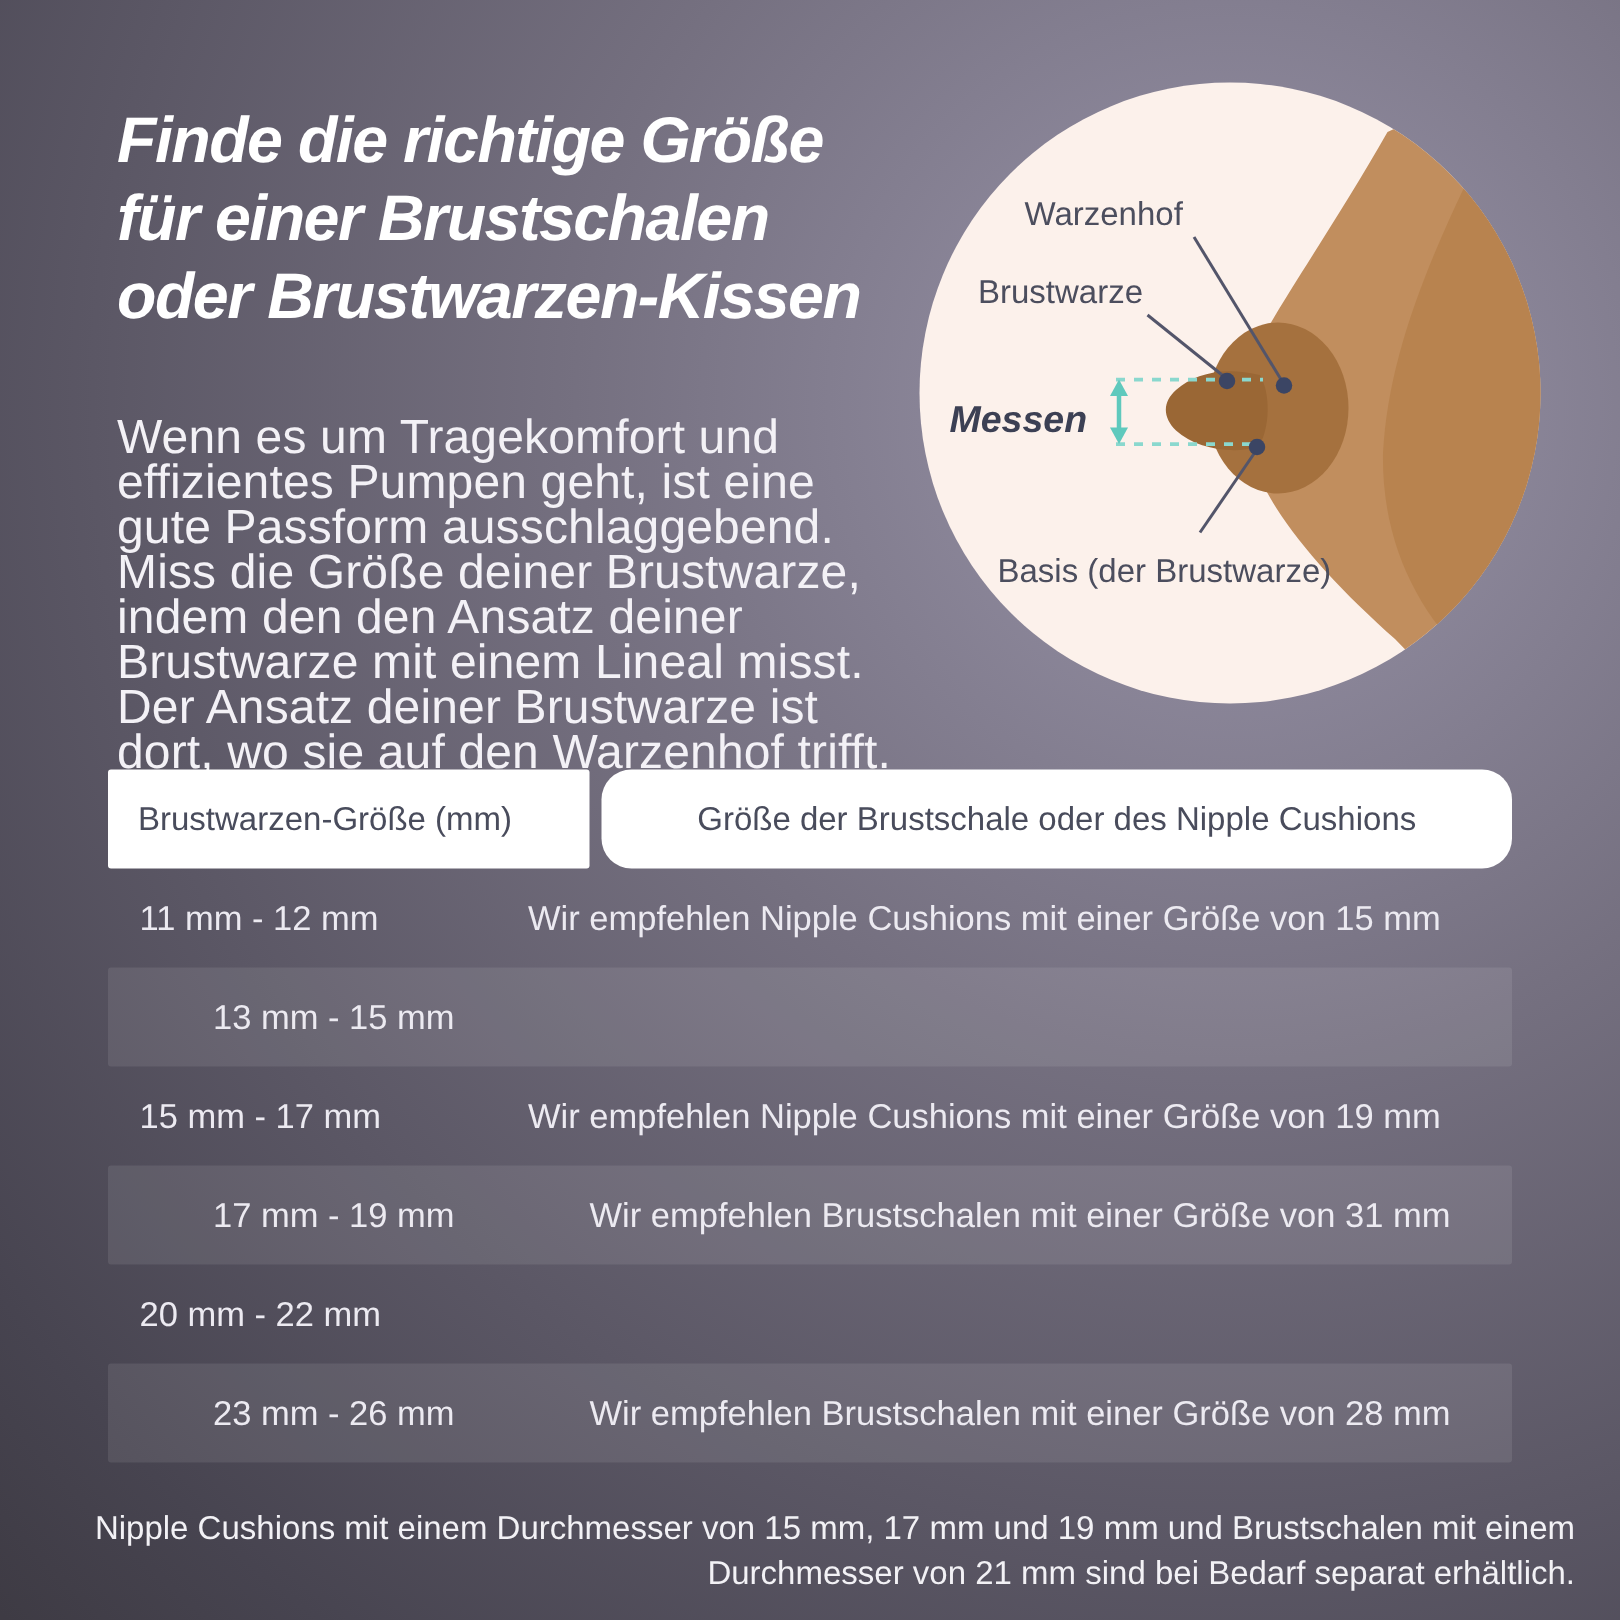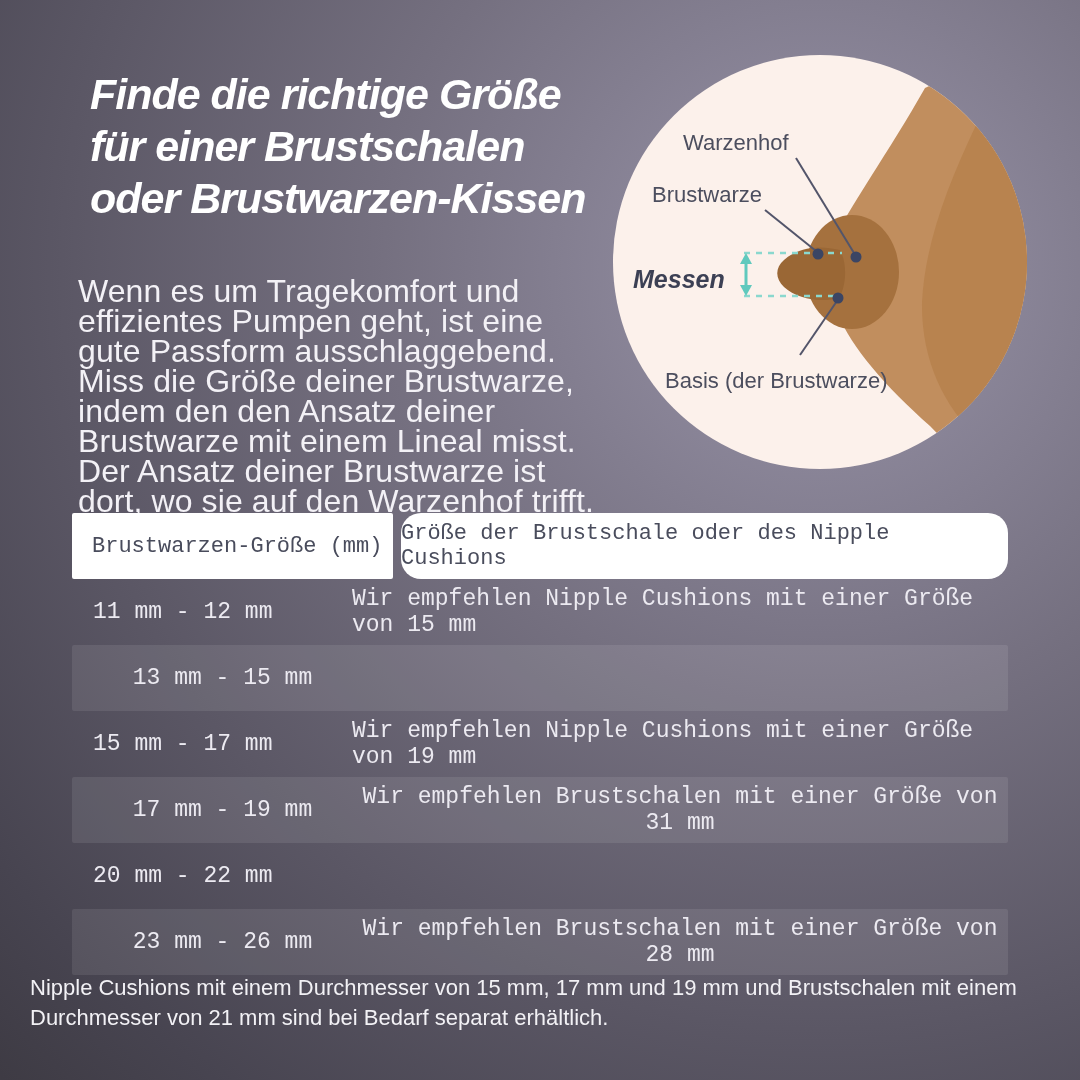--- a/index.html
+++ b/index.html
@@ -4,48 +4,48 @@
 <style>
   html,body{margin:0;padding:0;background:#3e3b44;}
   #canvas{
     position:relative;width:1080px;height:1080px;overflow:hidden;
     background:radial-gradient(circle 1150px at 76% 25%,
       #8e8899 0%, #8a8598 16%, #757080 38%, #5b5765 66%, #474450 88%, #3e3b44 100%);
     font-family:"Liberation Sans","DejaVu Sans",sans-serif;
     -webkit-font-smoothing:antialiased;
   }
   .title{
-    position:absolute;left:90px;top:68px;width:580px;
+    position:absolute;left:78px;top:68px;width:580px;
     color:#ffffff;font-size:43px;font-weight:bold;font-style:italic;
     line-height:52px;letter-spacing:-1px;
   }
   .intro{
     position:absolute;left:78px;top:276px;width:520px;
     color:#f3f1f6;font-size:32px;line-height:30px;letter-spacing:0.1px;
   }
   #diagram-svg{position:absolute;left:600px;top:40px;width:440px;height:440px;}
   .diagram-label{font-size:22px;fill:#4c4e5e;}
   .diagram-label-bold{font-size:25px;font-weight:bold;font-style:italic;fill:#3c4054;}
-  .size-table{position:absolute;left:72px;top:513px;width:936px;font-family:Liberation Mono, monospace;}
+  .size-table{position:absolute;left:72px;top:513px;width:936px;}
   .table-header{display:grid;grid-template-columns:321px 607px;column-gap:8px;height:66px;}
   .header-cell{
     background:#ffffff;border-radius:2px;color:#494c5c;font-size:22px;
     display:flex;align-items:center;
   }
   .header-cell.first{padding-left:20px;}
   .header-cell.second{justify-content:center;border-radius:20px;}
   .table-row{
     display:grid;grid-template-columns:280px 656px;height:66px;align-items:center;
     color:#eceaf1;font-size:23px;border-radius:2px;
   }
   .table-row.banded{background:rgba(255,255,255,0.09);text-align:center;}
   .cell-size{padding-left:21px;}
   .footer-note{
-    position:absolute;left:0;top:973px;width:1080px;
-    color:#f2f1f5;font-size:22px;line-height:30px;text-align:left;
+    position:absolute;left:0;top:1004px;width:1080px;
+    color:#f2f1f5;font-size:22px;line-height:30px;text-align:right;
   }
   .footer-note .inner{max-width:1020px;margin:0 auto;}
 </style>
 </head>
 <body>
 
 <div id="canvas">
 
   <div class="title">
     <div>Finde die richtige Größe</div>

